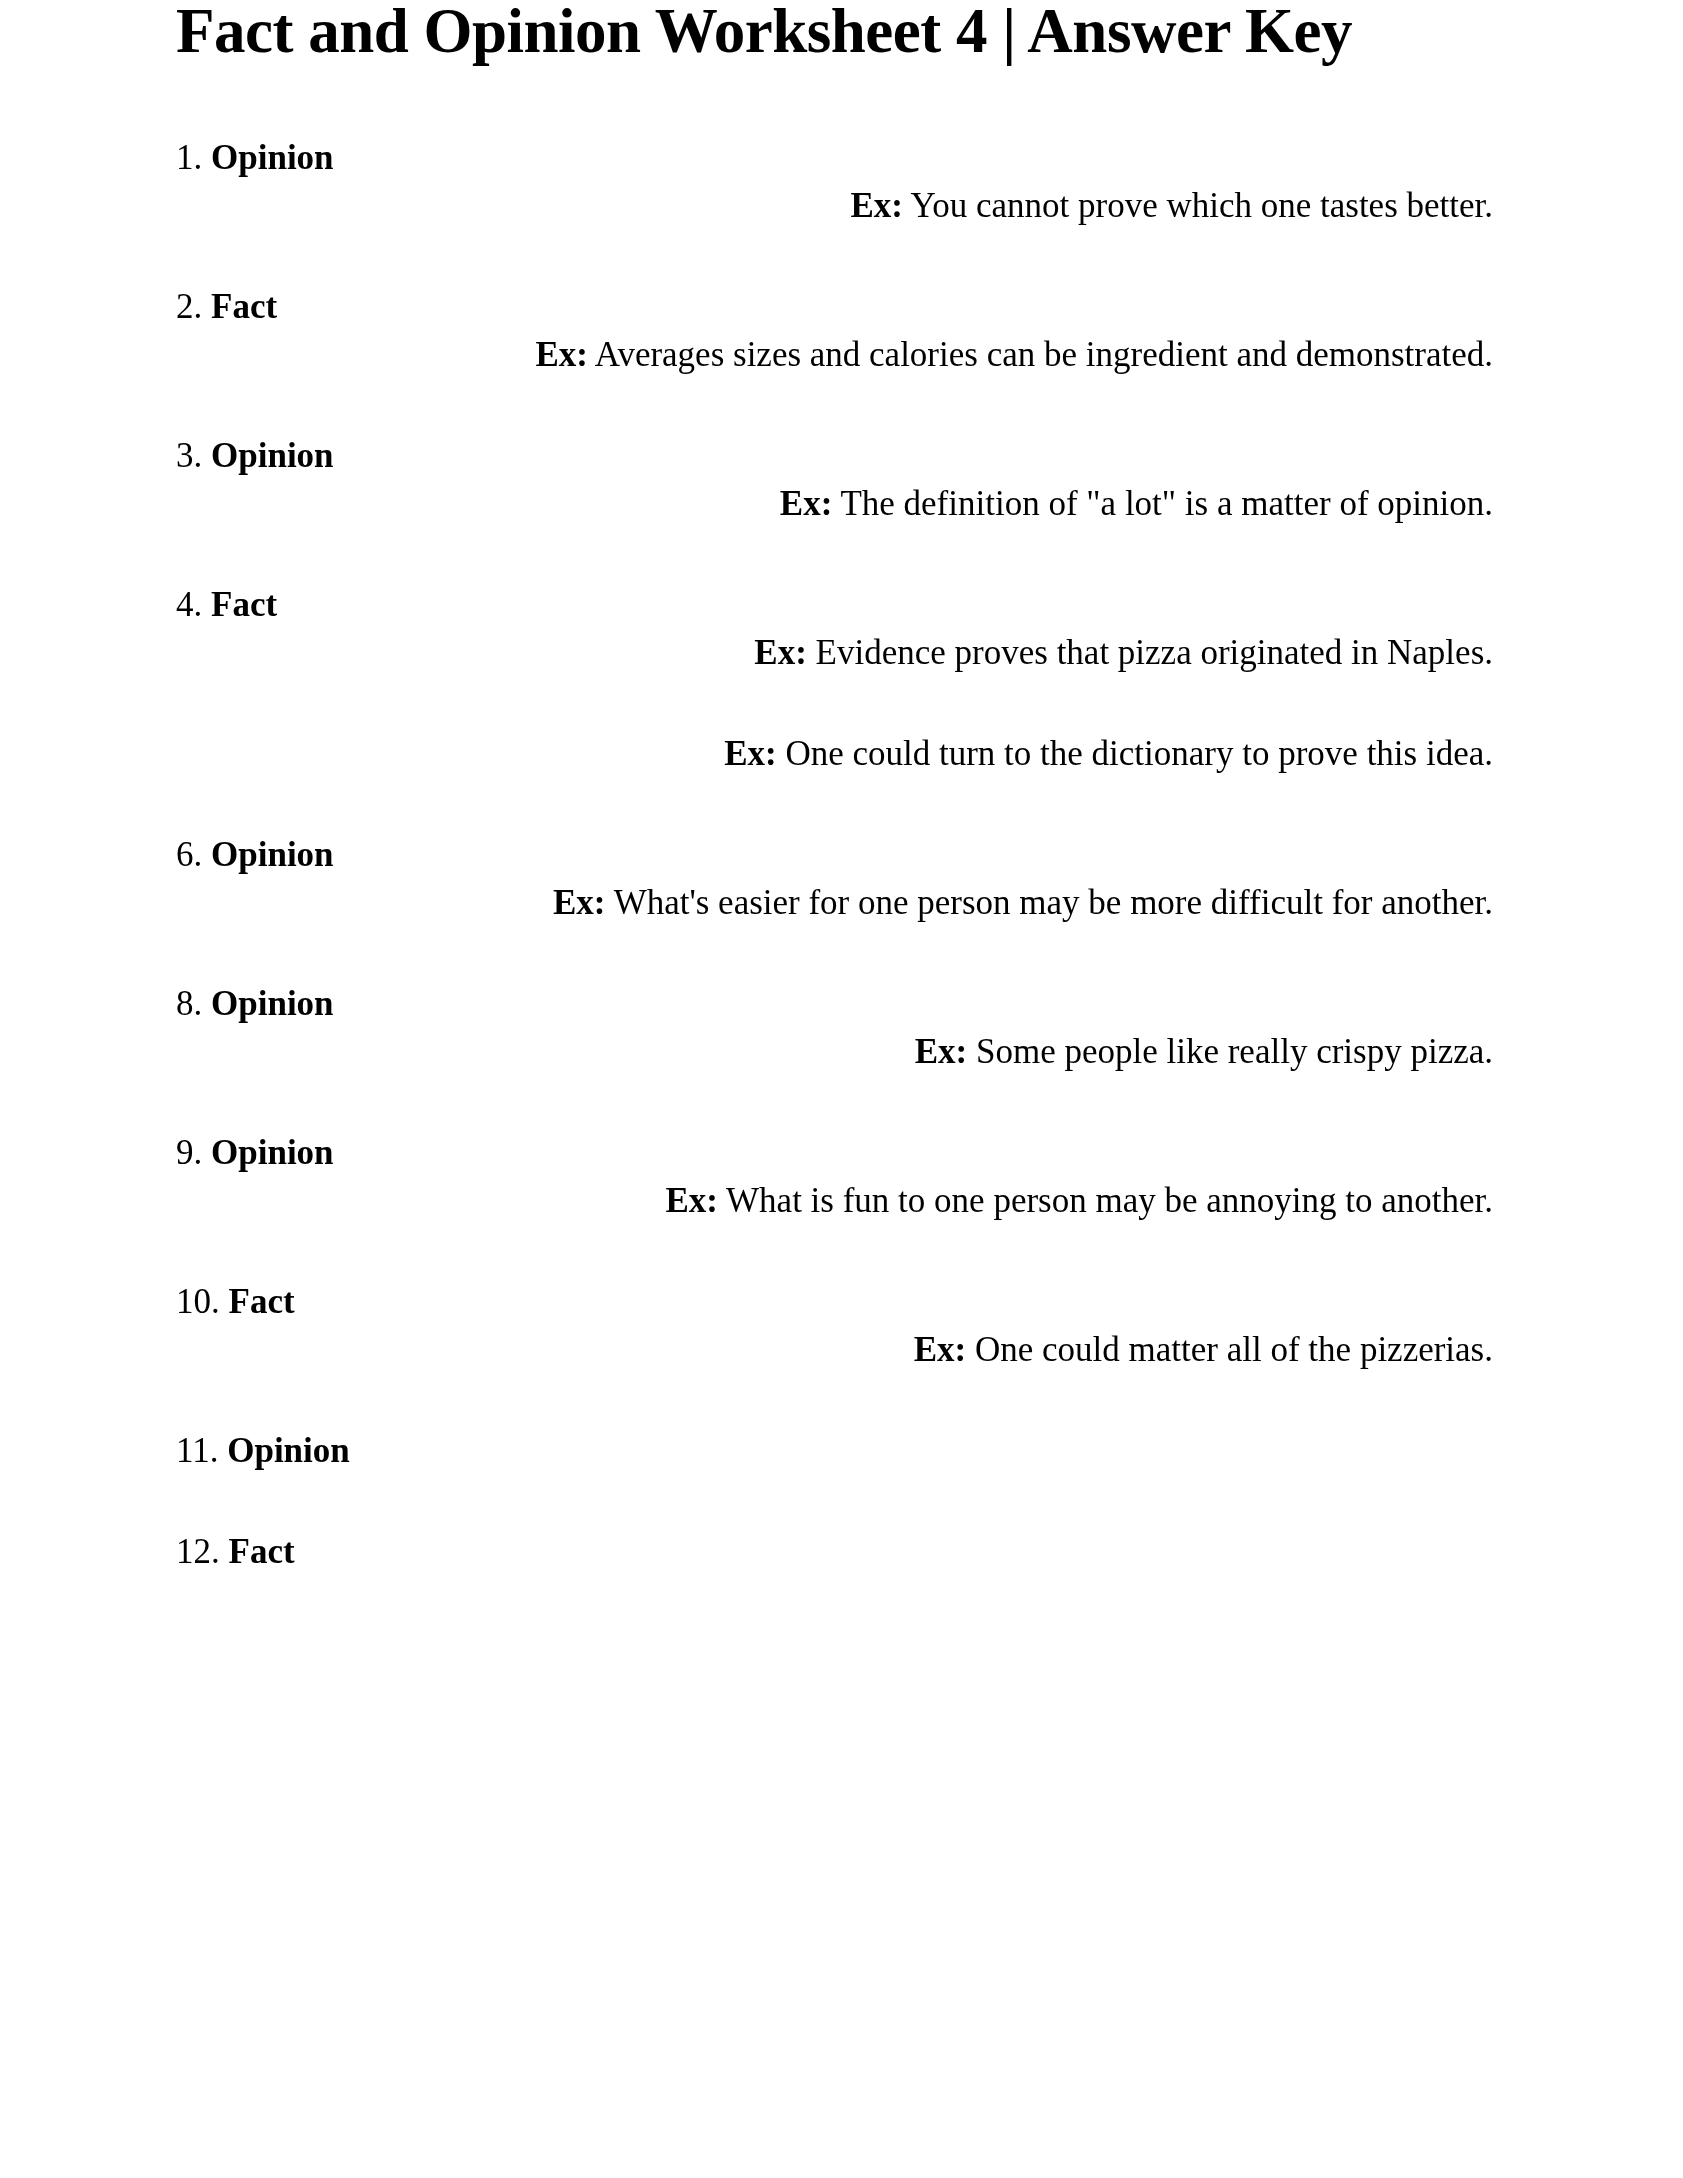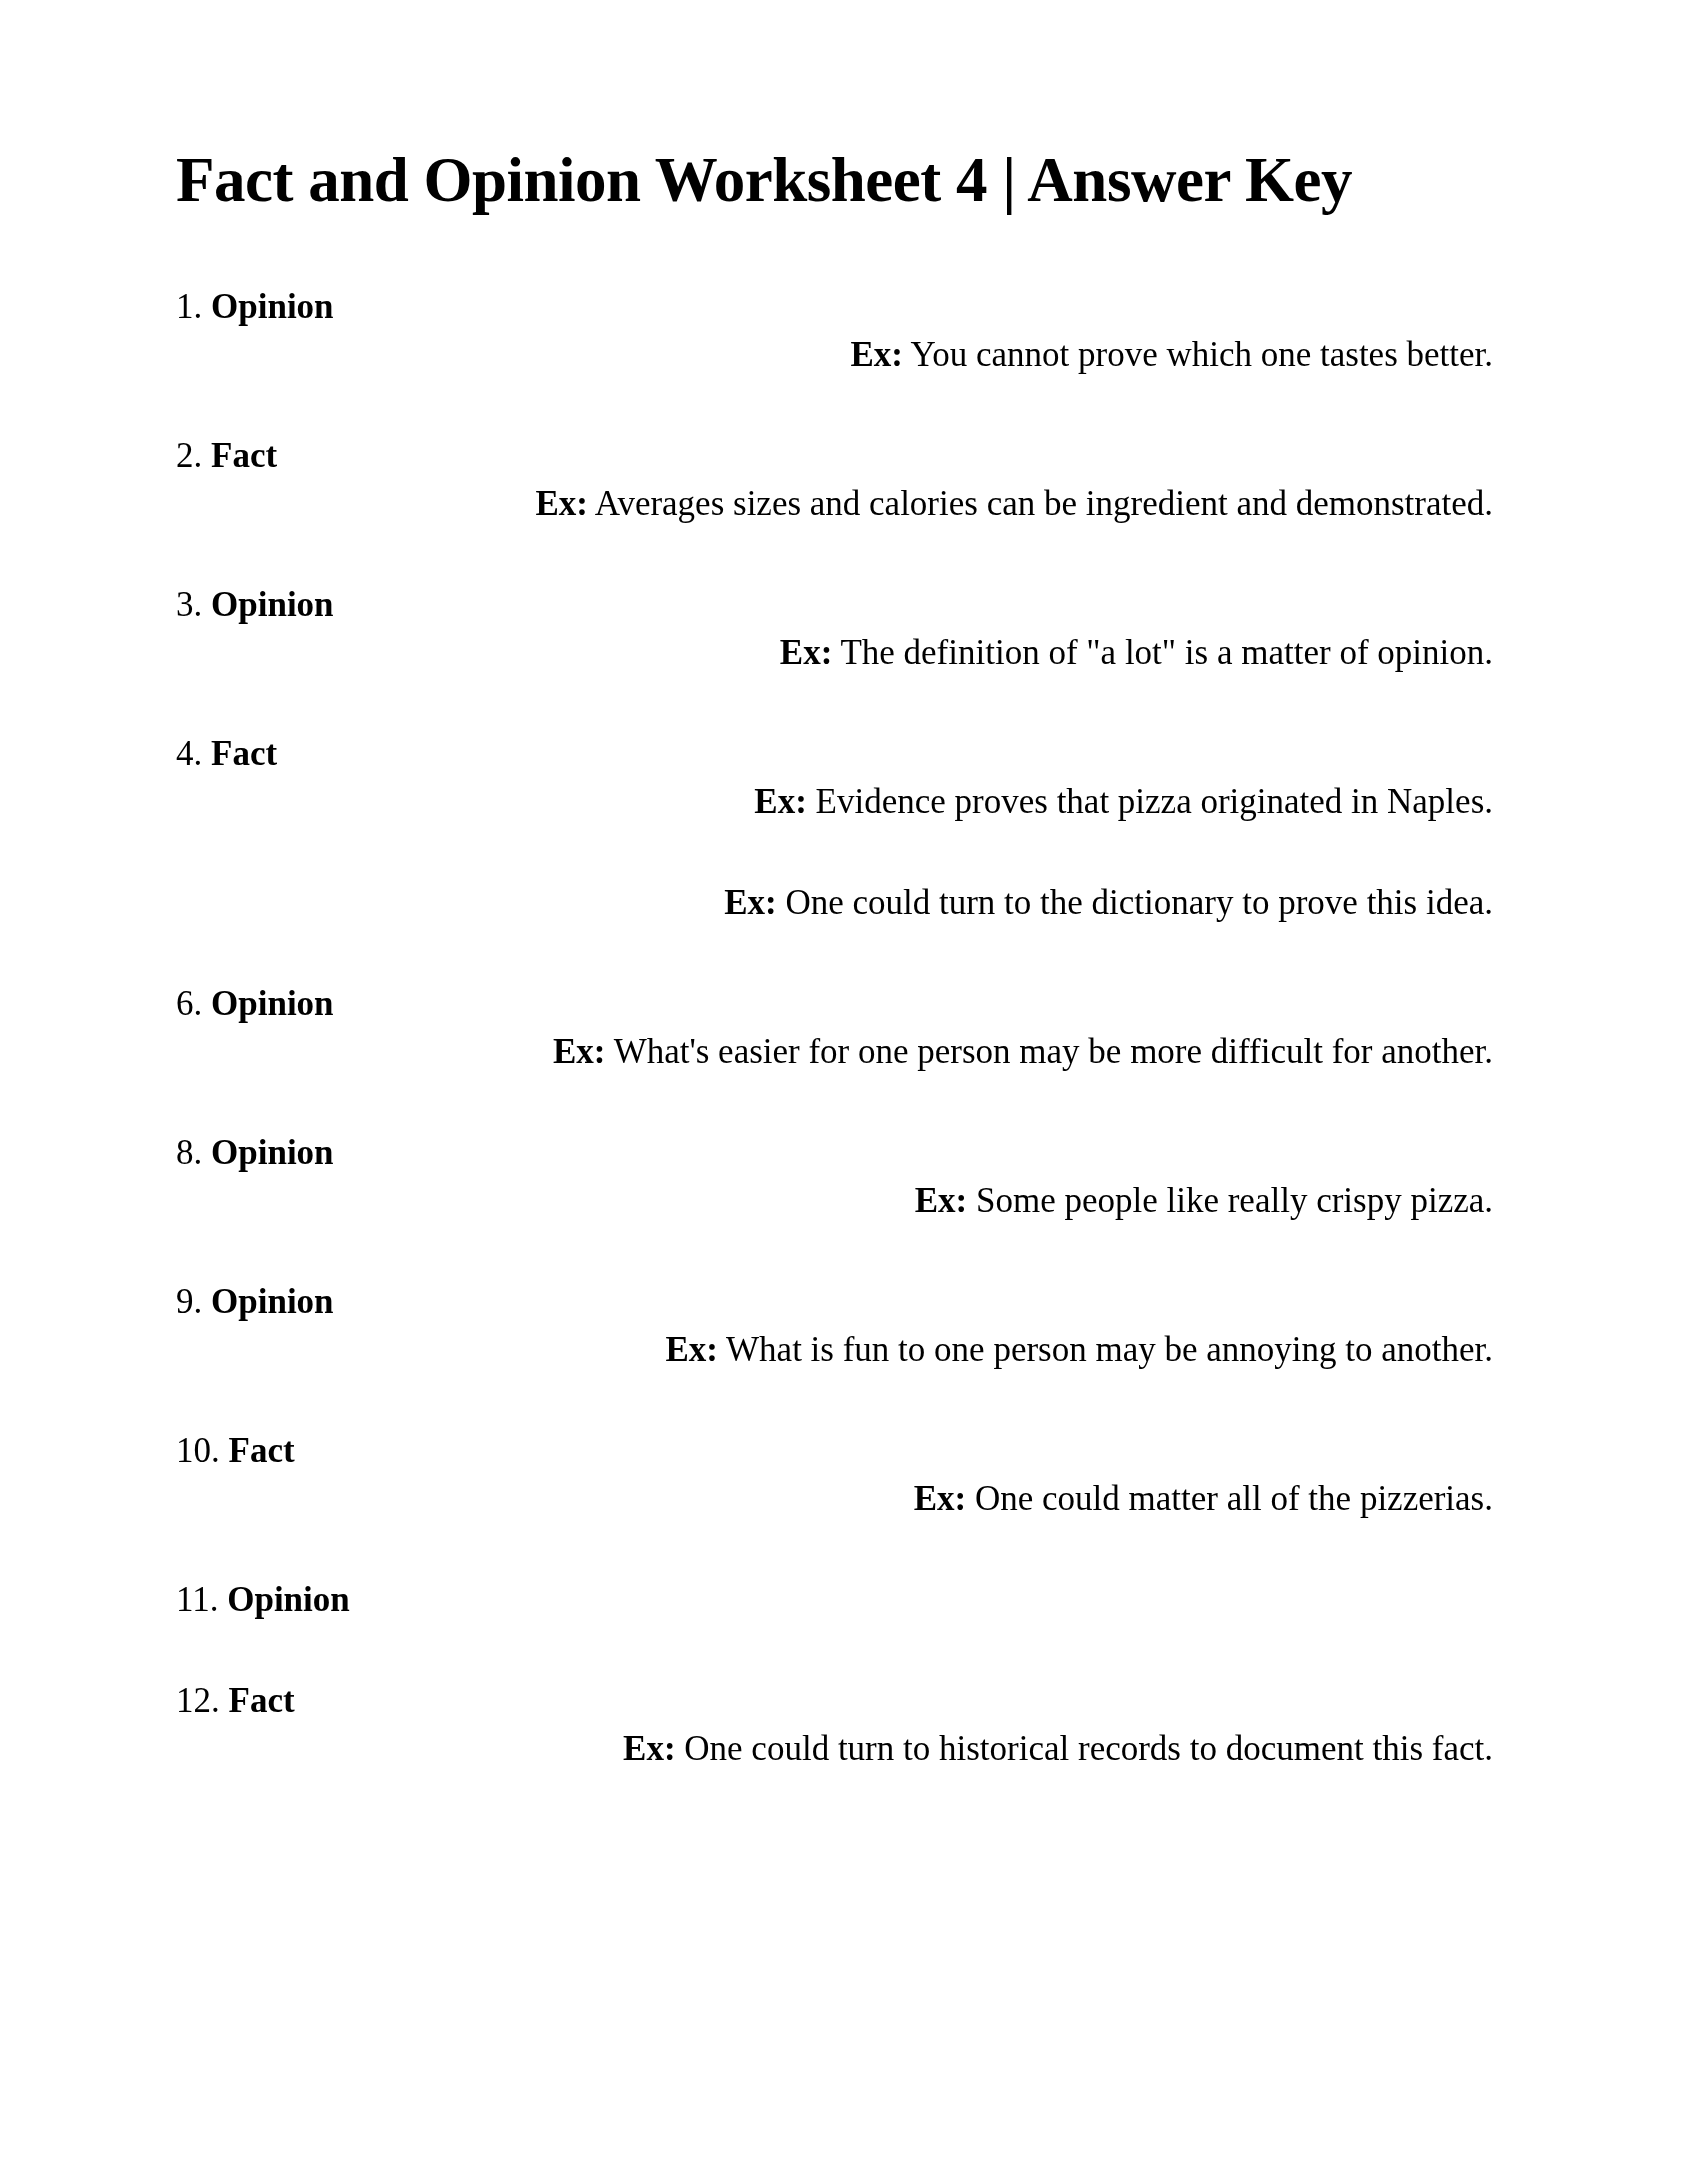--- a/index.html
+++ b/index.html
@@ -27,21 +27,20 @@
     top: 0;
     width: 1317px;
   }
 
   .doc-title {
     font-size: 63px;
     font-weight: bold;
     line-height: 1.0;
     letter-spacing: -0.5px;
     margin: 0;
-    padding-top: 149px;
     padding-bottom: 0;
     white-space: nowrap;
   }
 
   .answer-list {
     list-style: none;
     margin: 0;
     padding: 0;
     margin-top: 71px;
   }
@@ -128,19 +127,18 @@
         </li>
         <li class="answer-item">
           <div class="answer-line"><span class="item-number">10.</span> <span class="item-answer">Fact</span></div>
           <div class="example-line"><span class="example-label">Ex:</span> <span class="example-text">One could matter all of the pizzerias.</span></div>
         </li>
         <li class="answer-item">
           <div class="answer-line"><span class="item-number">11.</span> <span class="item-answer">Opinion</span></div>
         </li>
         <li class="answer-item">
           <div class="answer-line"><span class="item-number">12.</span> <span class="item-answer">Fact</span></div>
-          <div class="example-line"><span class="example-label">Ex:</span> <span class="example-text">One could turn to historical records to document this fact.</span></div>
         </li>
       </ol>
 
   </div>
 </div>
 
 
 </body></html>

